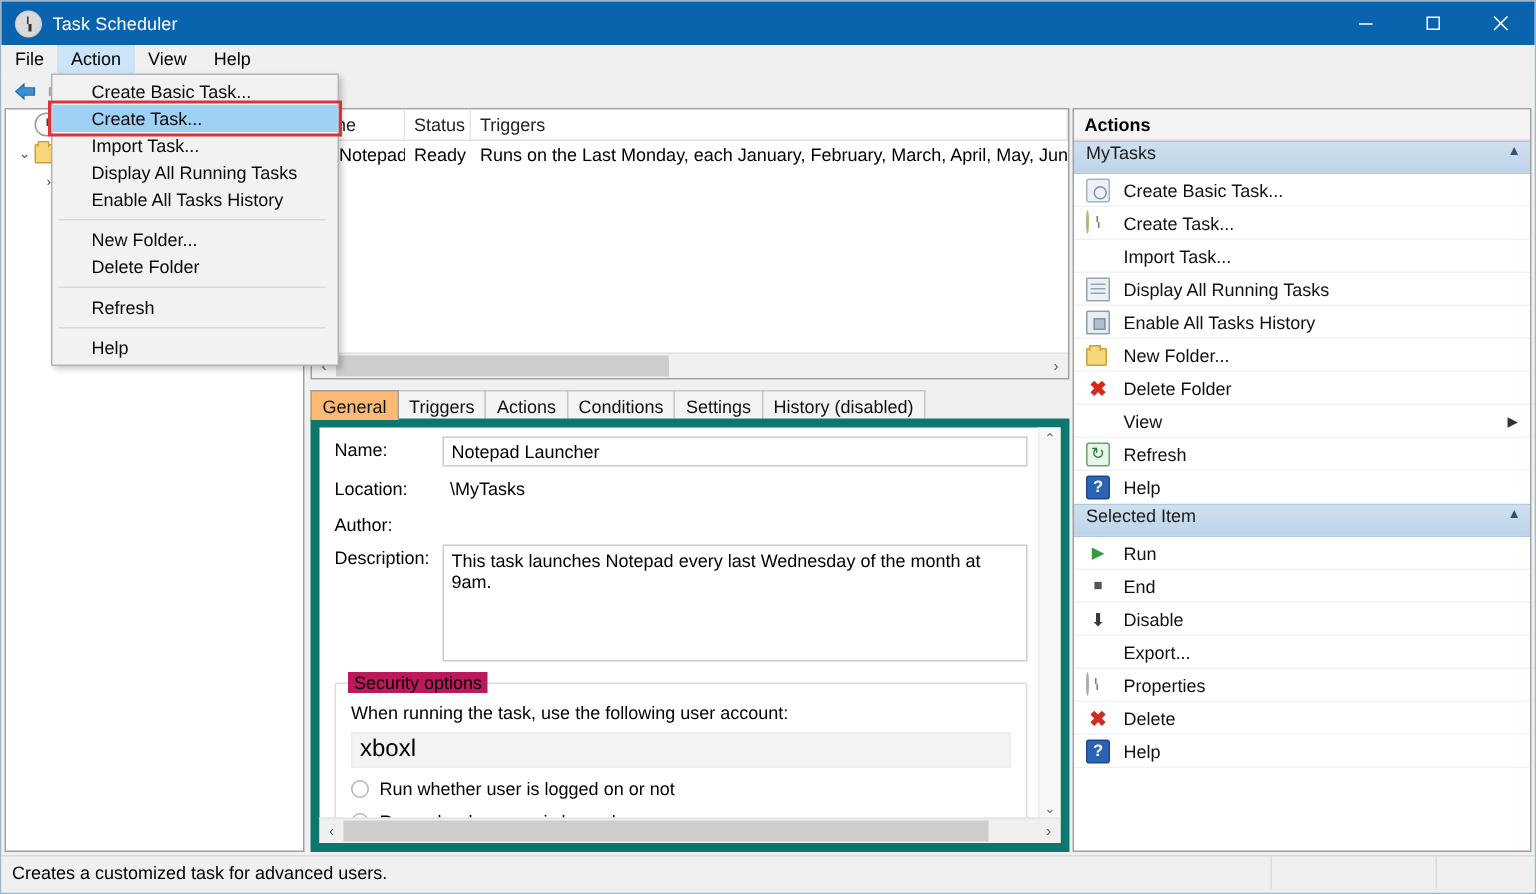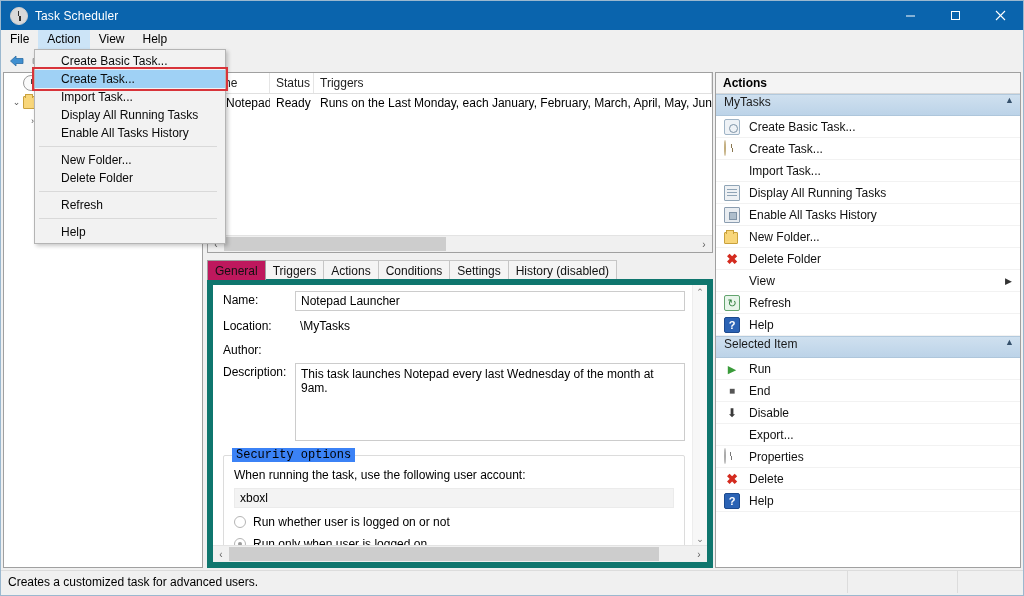--- a/index.html
+++ b/index.html
@@ -147,21 +147,21 @@
 
   
   .detail-pane {
     position: absolute; left: 0; right: 0; top: 187px; bottom: 0;
   }
   .tabs { display: flex; align-items: flex-end; height: 21px; font-size: 12px; }
   .tab {
     padding: 3px 7px 2px 7px; border: 1px solid #c6c6c6; border-bottom: none;
     background: #f4f4f4; margin-right: -1px; color: #111; line-height: 14px;
   }
-  .tab.selected { background: #be185d; border-color: #a0a0a0; position: relative; z-index: 2; }
+  .tab.selected { background: #fdba74; border-color: #a0a0a0; position: relative; z-index: 2; }
   .tab-body {
     position: absolute; left: 0; right: 0; top: 20px; bottom: 0;
     background: #fff; border: 6px solid #0f766e; box-sizing: border-box;
   }
   .form { position: absolute; left: 0; right: 14px; top: 0; bottom: 16px; overflow: hidden; }
   .frow { display: flex; align-items: flex-start; margin: 6px 0 0 10px; font-size: 12px; }
   .flabel { width: 72px; flex: none; padding-top: 2px; }
   .fval-box {
     flex: 1; margin-right: 8px; background: #fff; border: 1px solid #cccccc;
     padding: 2px 5px; box-sizing: border-box; min-height: 18px;
@@ -173,26 +173,26 @@
   }
   .desc-box {
     flex: 1; margin-right: 8px; background: #fff; border: 1px solid #cccccc;
     height: 78px; padding: 3px 5px; box-sizing: border-box;
   }
   .group {
     margin: 14px 8px 0 10px; border: 1px solid #dcdcdc; border-radius: 2px;
     padding: 0 0 6px 0; position: relative;
   }
   .group-title {
-    position: absolute; top: -8px; left: 8px; background: #3b82f6; padding: 0 4px; font-size: 12px; font-family: Liberation Mono, monospace;
+    position: absolute; top: -8px; left: 8px; background: #be185d; padding: 0 4px; font-size: 12px;
   }
   .group-inner { padding: 12px 10px 0 10px; }
   .secline { font-size: 12px; margin-bottom: 6px; }
   .acct-field {
-    background: #f3f3f3; border: 1px solid #ebebeb; padding: 2px 5px; font-size: 12px;
+    background: #f3f3f3; border: 1px solid #ebebeb; padding: 2px 5px; font-size: 16px;
     margin-bottom: 7px;
   }
   .radio-row { display: flex; align-items: center; font-size: 12px; margin-bottom: 8px; }
   .radio {
     width: 12px; height: 12px; border-radius: 50%; border: 1px solid #b5b5b5;
     margin-right: 7px; flex: none; background: #fff; position: relative; box-sizing: border-box;
   }
   .radio.on::after {
     content:""; position:absolute; left:3px; top:3px; width:4px; height:4px;
     border-radius:50%; background:#9a9a9a;

